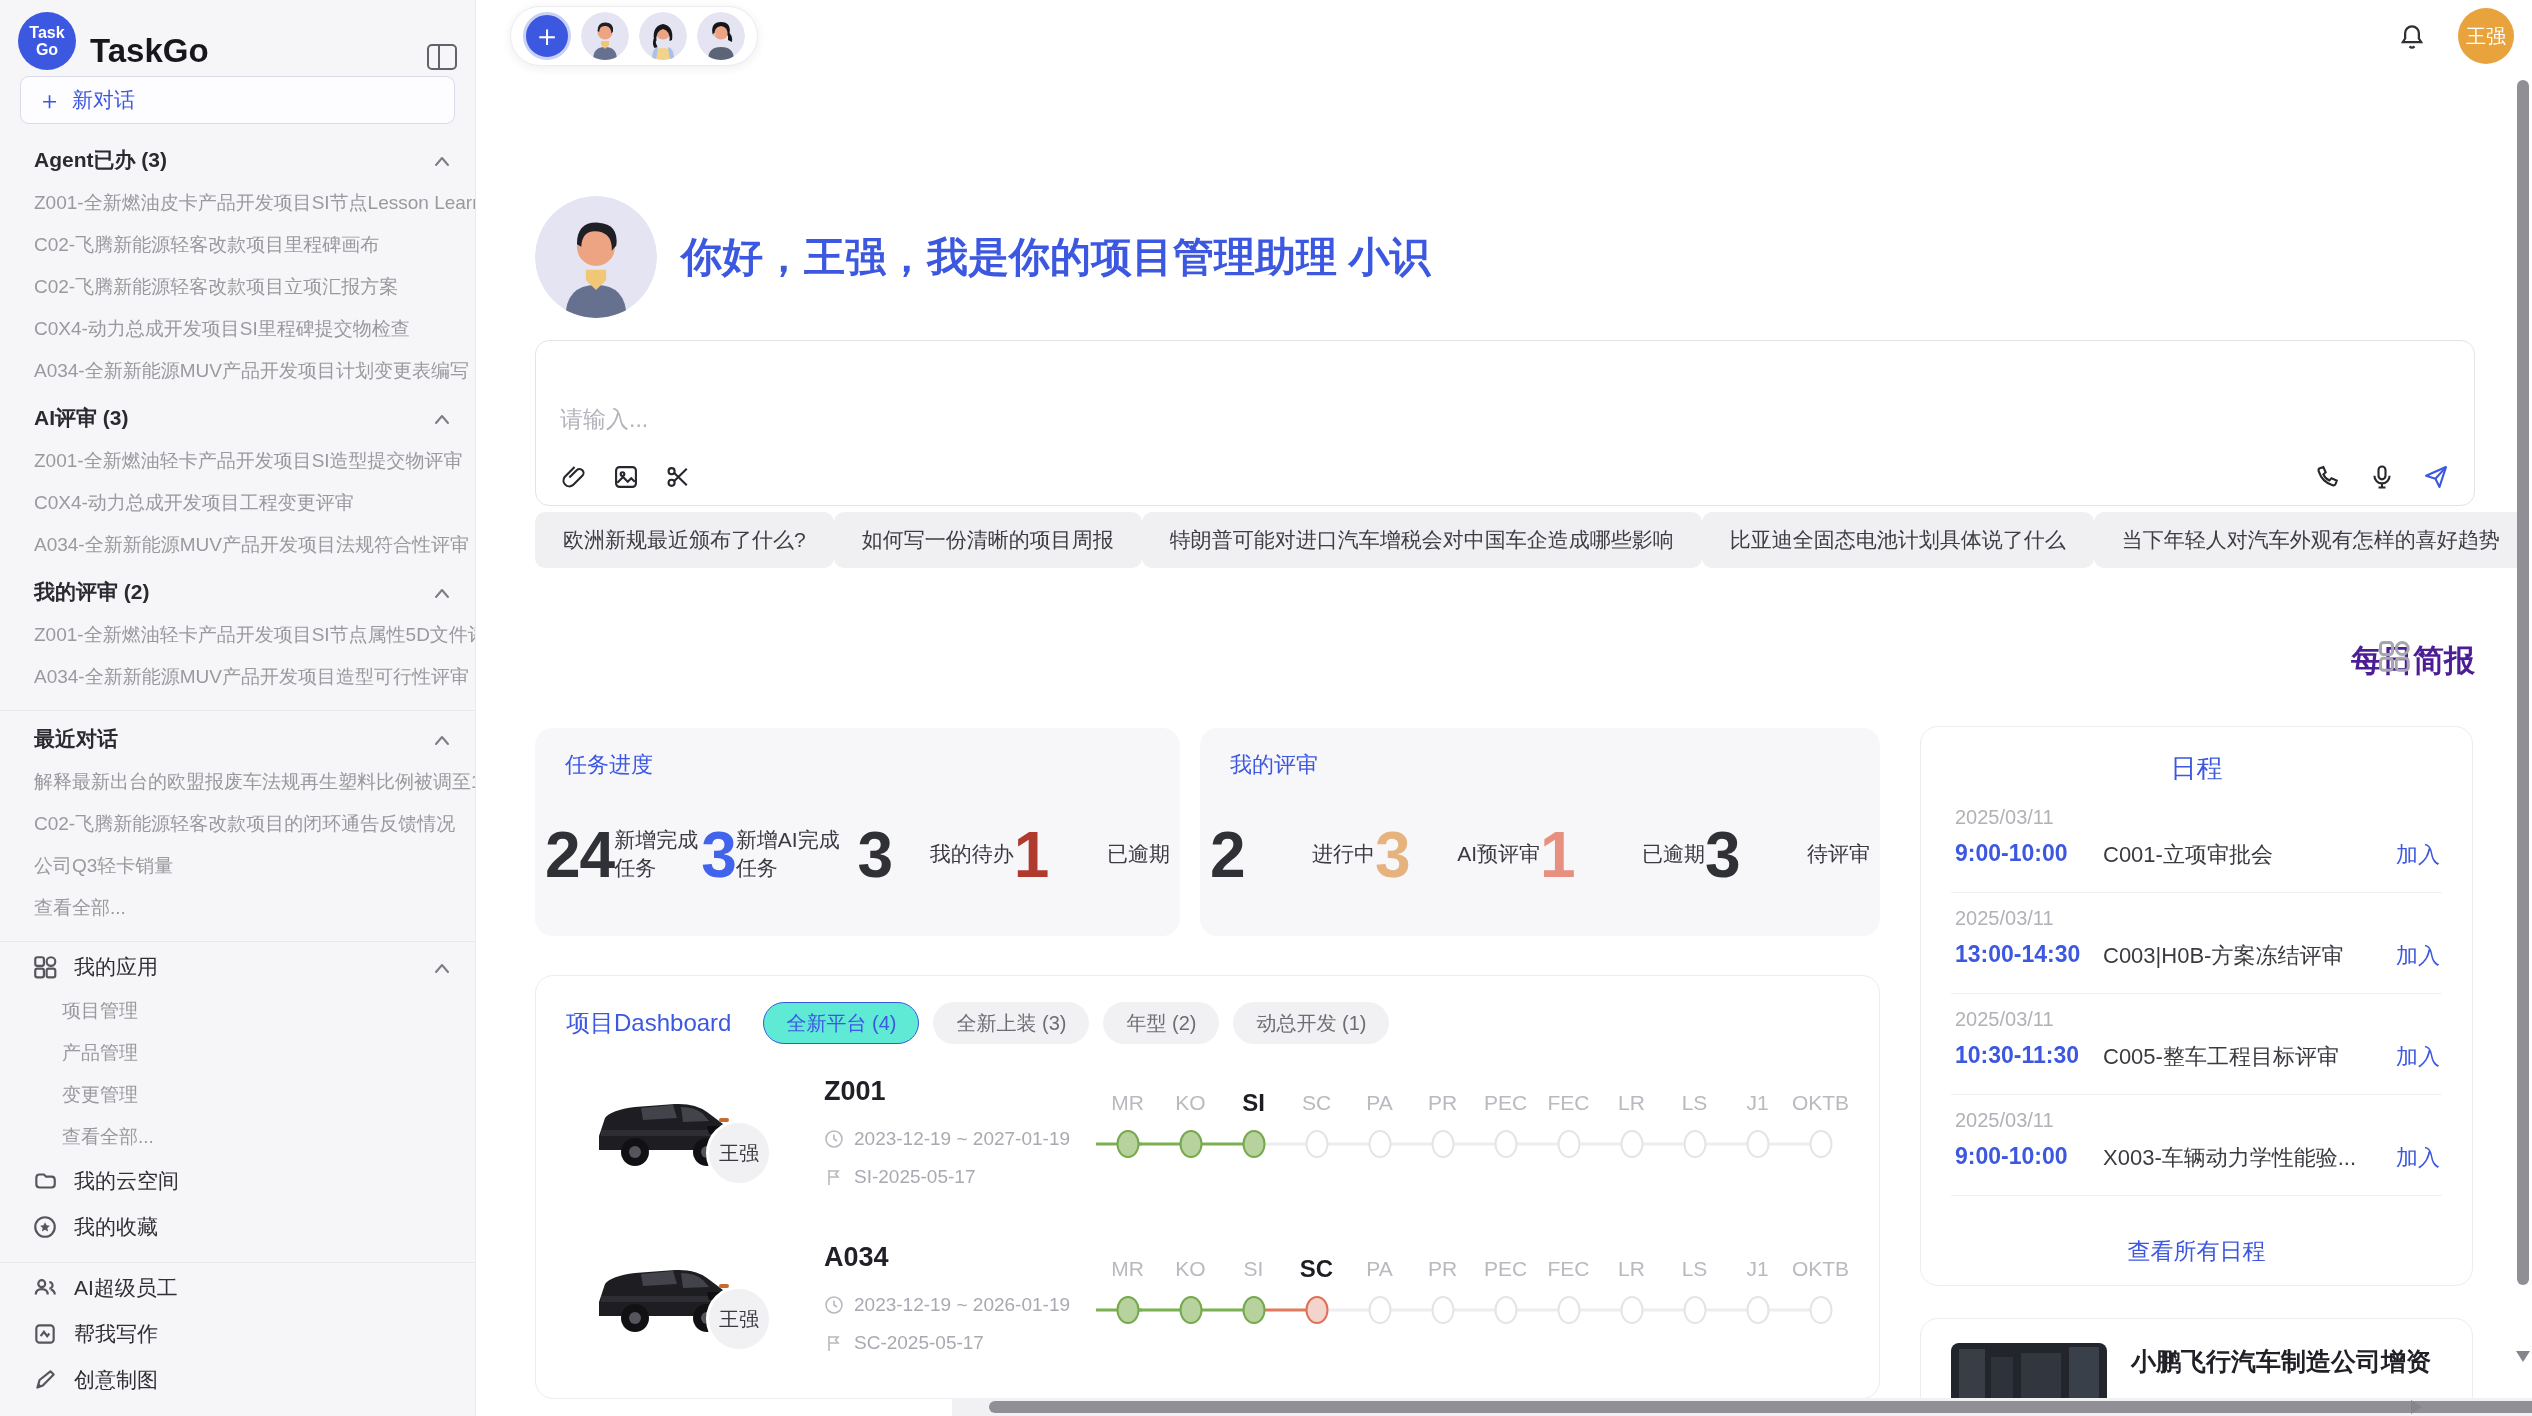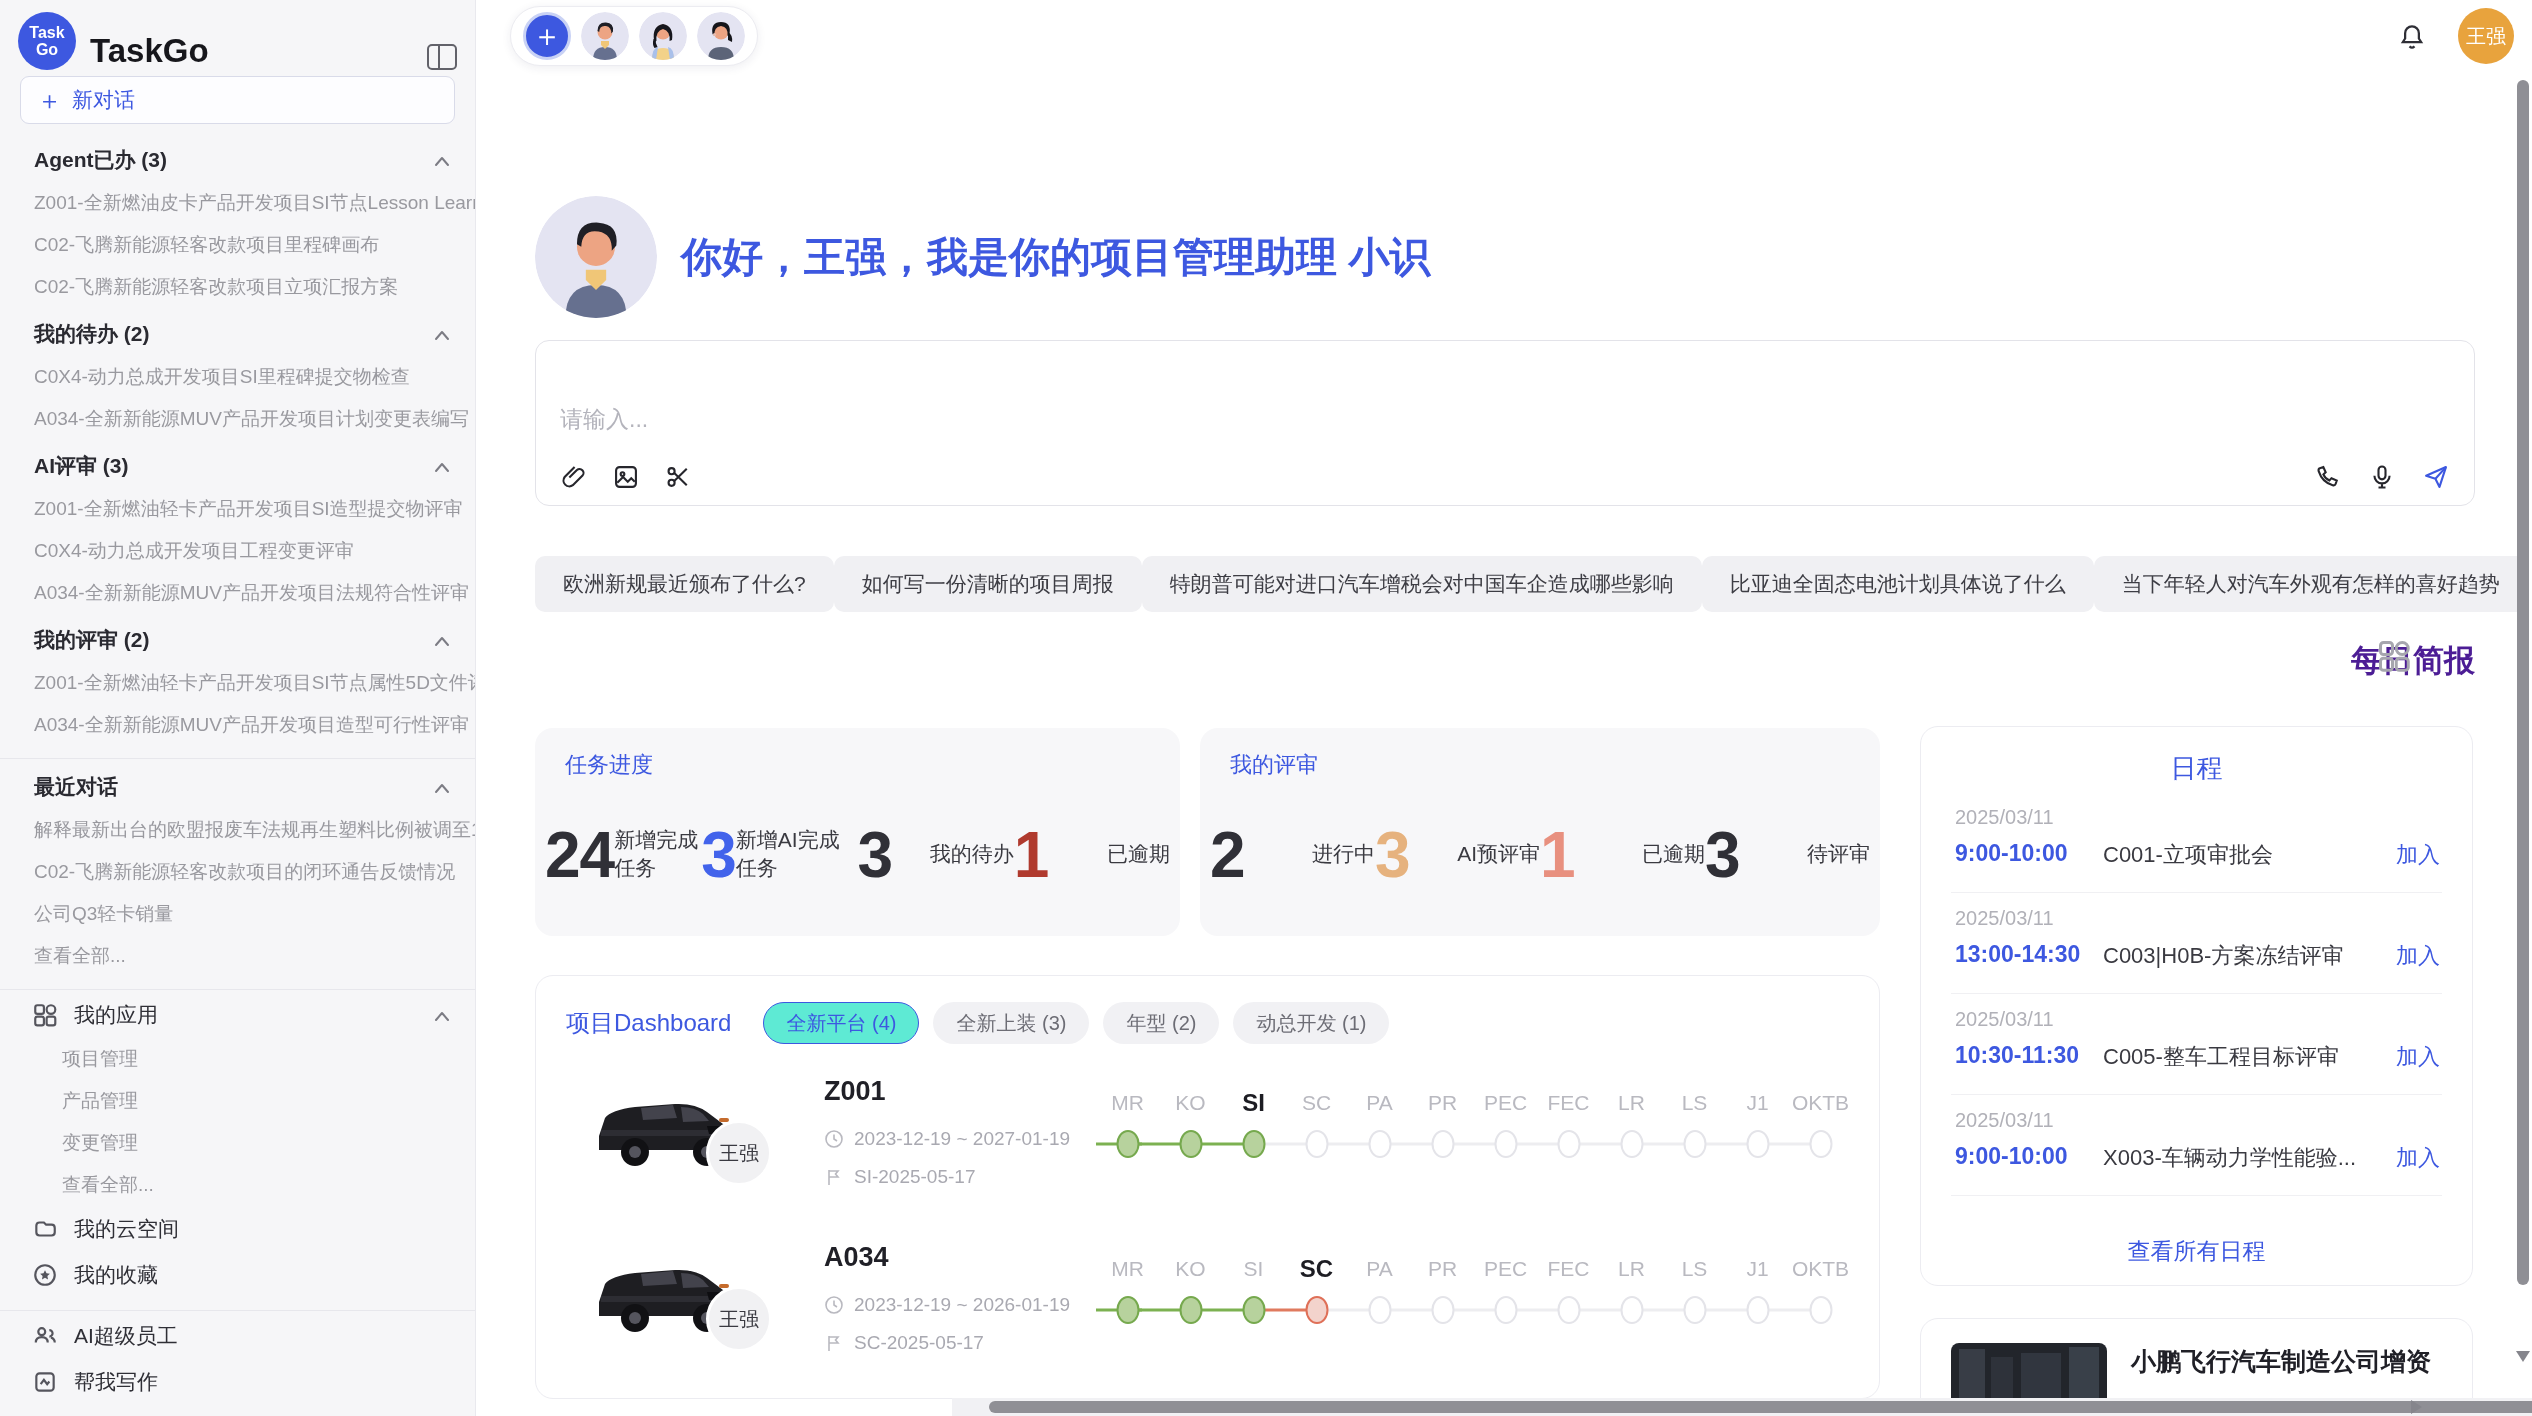--- a/index.html
+++ b/index.html
@@ -57,21 +57,21 @@
     border:1px solid #e3e3e9; border-radius:14px; background:#fff; }
   .input-field { position:absolute; left:24px; right:24px; top:58px; height:40px; border:none; outline:none;
     font-size:23px; color:#33333a; font-family:inherit; }
   .input-field::placeholder { color:#b4b4bc; }
   .input-icons-left { position:absolute; left:24px; bottom:14px; display:flex; gap:24px; }
   .input-icons-right { position:absolute; right:24px; bottom:14px; display:flex; gap:26px; }
   .tool-ic { width:28px; height:28px; color:#26262c; cursor:pointer; }
   .tool-ic.blue { color:#3d58e0; }
   .tool-ic svg { display:block; width:100%; height:100%; }
 
-  .chips { position:absolute; left:59px; top:556px; width:1940px; display:flex; justify-content:space-between; }
+  .chips { position:absolute; left:59px; top:512px; width:1940px; display:flex; justify-content:space-between; }
   .chip { background:#f0f0f3; border-radius:10px; height:56px; display:flex; align-items:center;
     padding:0 28px; font-size:21px; color:#3d3d44; cursor:pointer; white-space:nowrap; }
 
   .briefing-title { position:absolute; left:59px; top:640px; width:1940px; text-align:right;
     font-size:31px; font-weight:700; color:#4c1d95; }
   .grid-ic { position:absolute; right:120px; top:638px; width:36px; height:36px; color:#a6a6ae; cursor:pointer; }
   .grid-ic svg { display:block; width:100%; height:100%; }
 
   .stat-card { position:absolute; top:728px; height:208px; background:#f7f7f9; border-radius:18px; }
   .stat-card.tasks { left:59px; width:645px; }
@@ -199,28 +199,20 @@
       <span class="chev" style="width:22px;height:18px">
           <svg viewBox="0 0 22 18">
             <use href="#chev-up"></use>
           </svg>
         </span>
     </div>
     <div class="side-item">Z001-全新燃油皮卡产品开发项目SI节点Lesson Learn报告</div>
     <div class="side-item">C02-飞腾新能源轻客改款项目里程碑画布</div>
     <div class="side-item">C02-飞腾新能源轻客改款项目立项汇报方案</div>
 
-    <div class="side-group-header">
-      <span>我的待办 (2)</span>
-      <span class="chev" style="width:22px;height:18px">
-          <svg viewBox="0 0 22 18">
-            <use href="#chev-up"></use>
-          </svg>
-        </span>
-    </div>
     <div class="side-item">C0X4-动力总成开发项目SI里程碑提交物检查</div>
     <div class="side-item">A034-全新新能源MUV产品开发项目计划变更表编写</div>
 
     <div class="side-group-header">
       <span>AI评审 (3)</span>
       <span class="chev" style="width:22px;height:18px">
           <svg viewBox="0 0 22 18">
             <use href="#chev-up"></use>
           </svg>
         </span>

